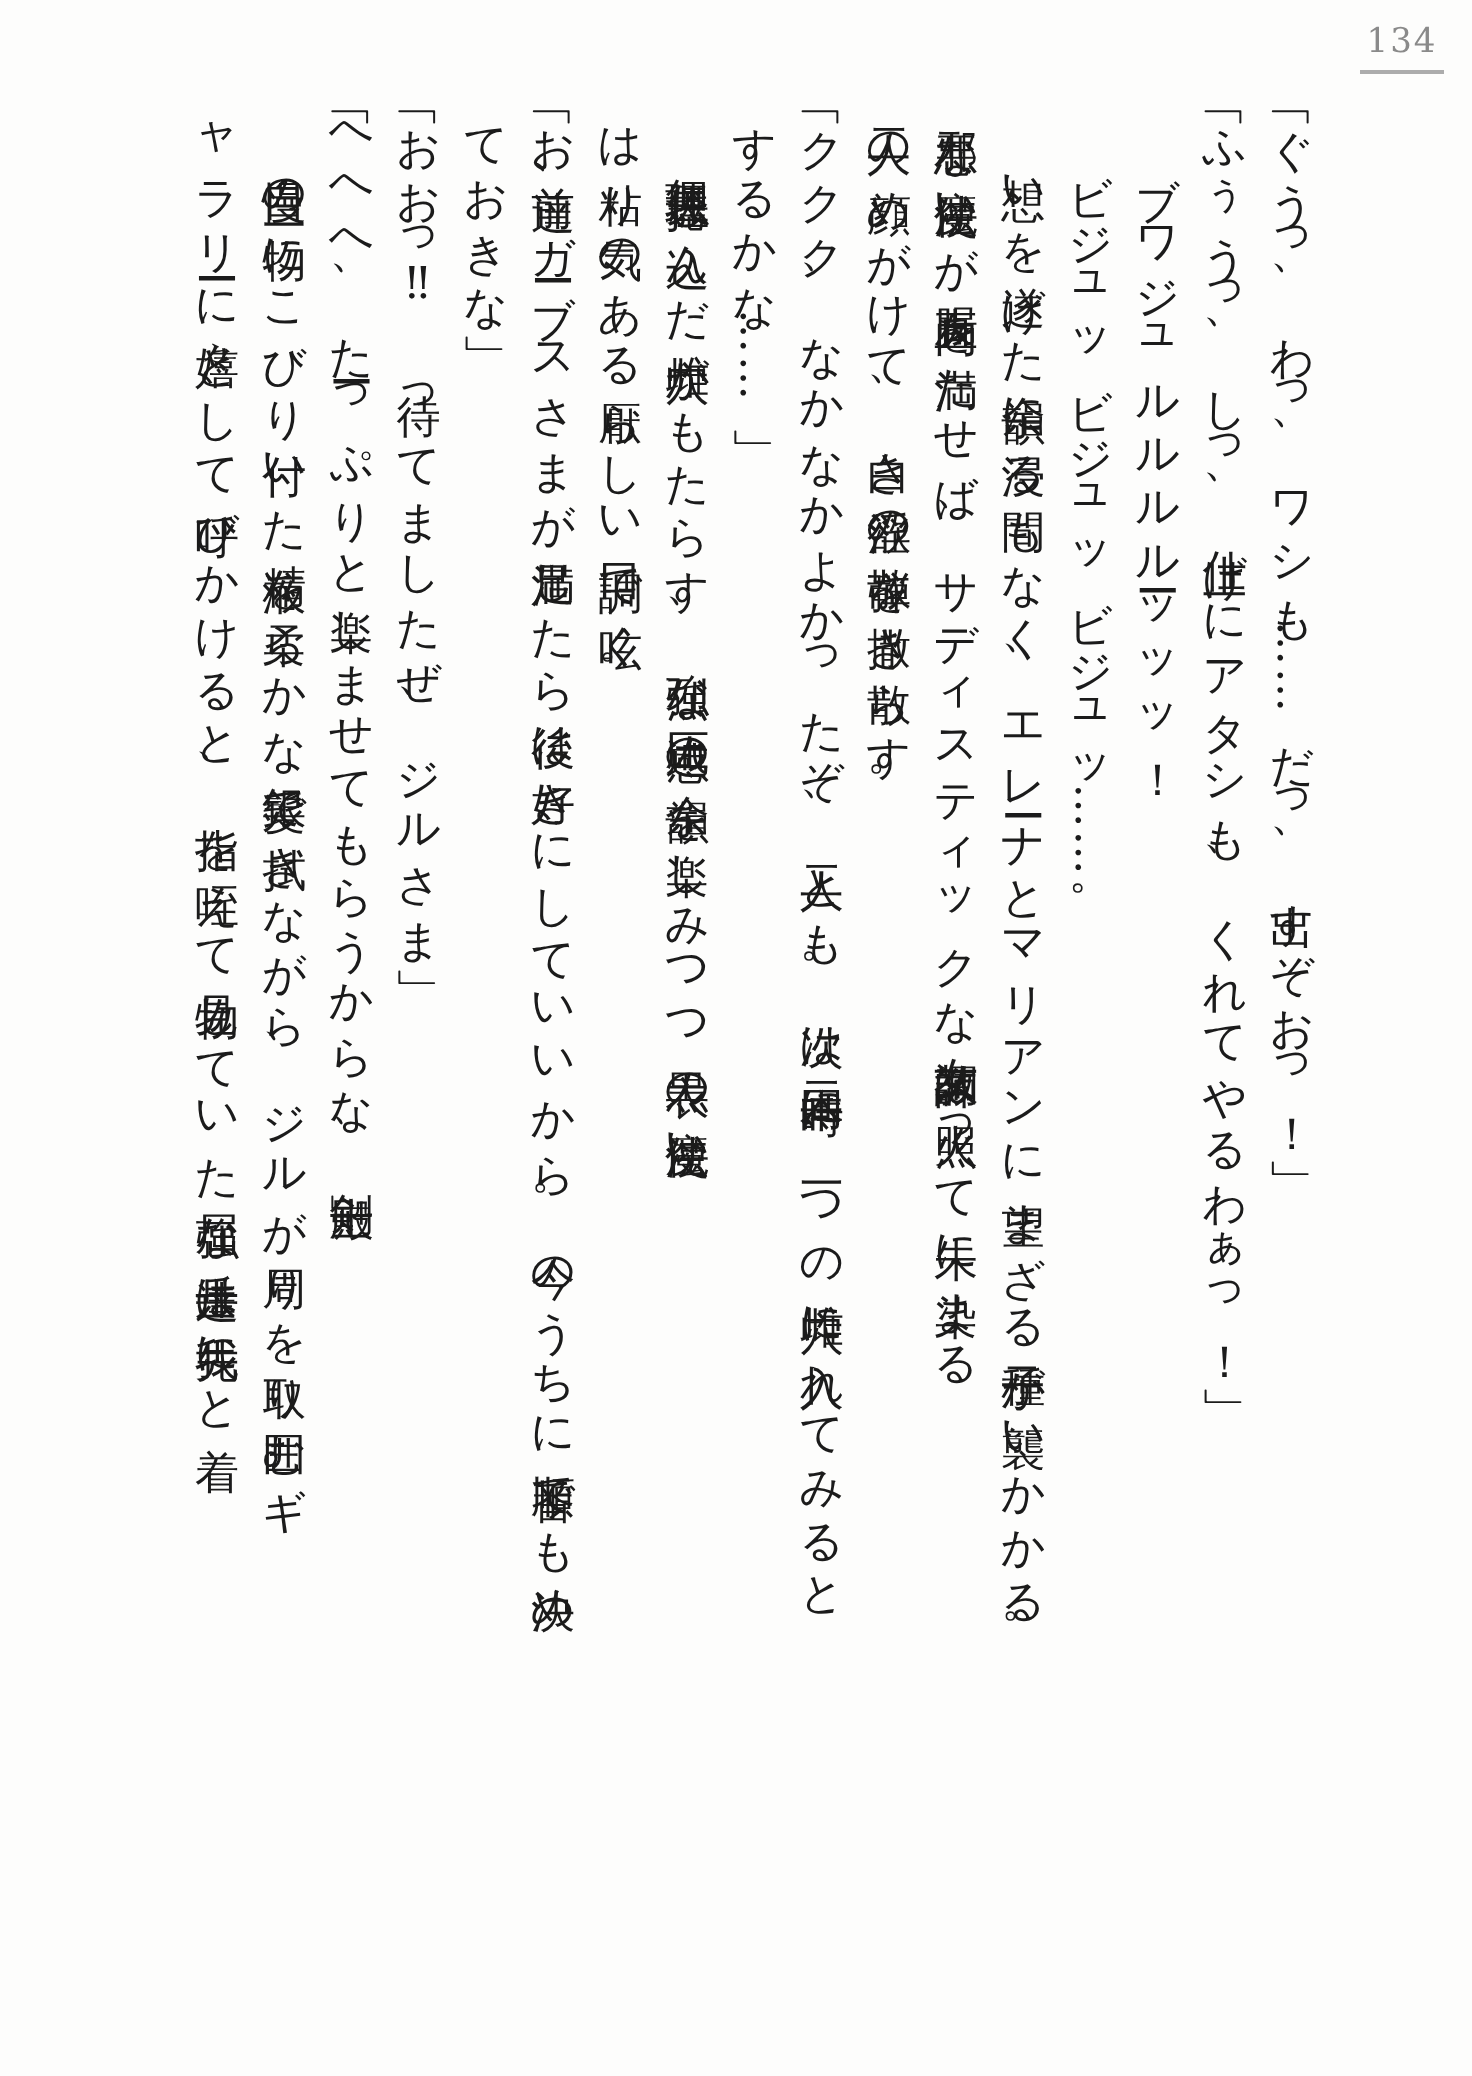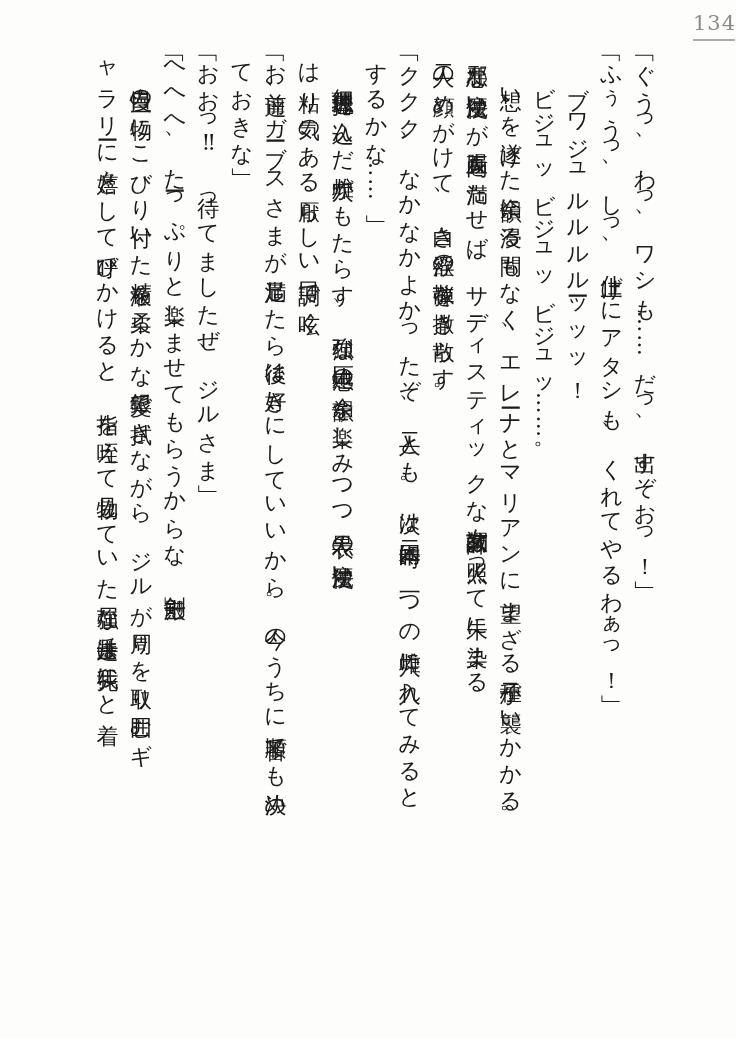--- a/index.html
+++ b/index.html
@@ -15,24 +15,24 @@
     font-family: "DejaVu Serif", serif;
   }
   .page {
     position: absolute;
     inset: 0;
     background: #fdfdfc;
   }
   .page-number {
     position: absolute;
     top: 11px;
-    right: 1px;
+    right: 14px;
     width: 42px;
     text-align: center;
-    font-size: 21px;
+    font-size: 17px;
     letter-spacing: 1px;
     color: #8a8a8a;
     border-bottom: 2px solid #acacac;
     padding-bottom: 4px;
     font-family: "DejaVu Serif", serif;
   }
   .text-block {
     position: absolute;
     top: 48px;
     right: 74px;

